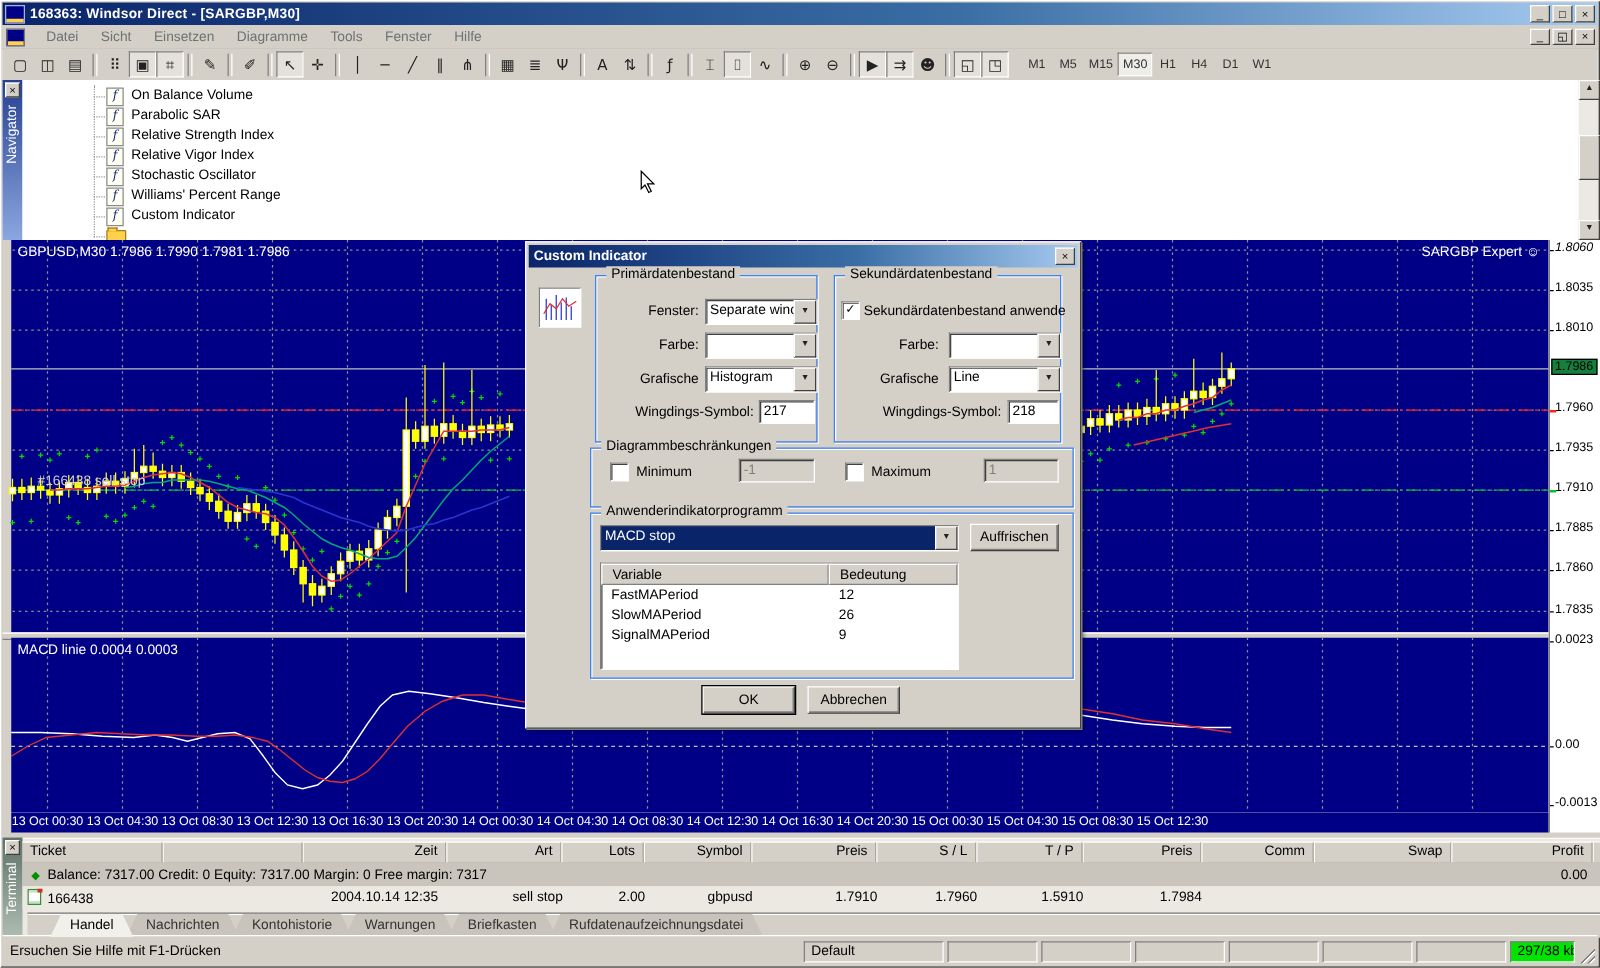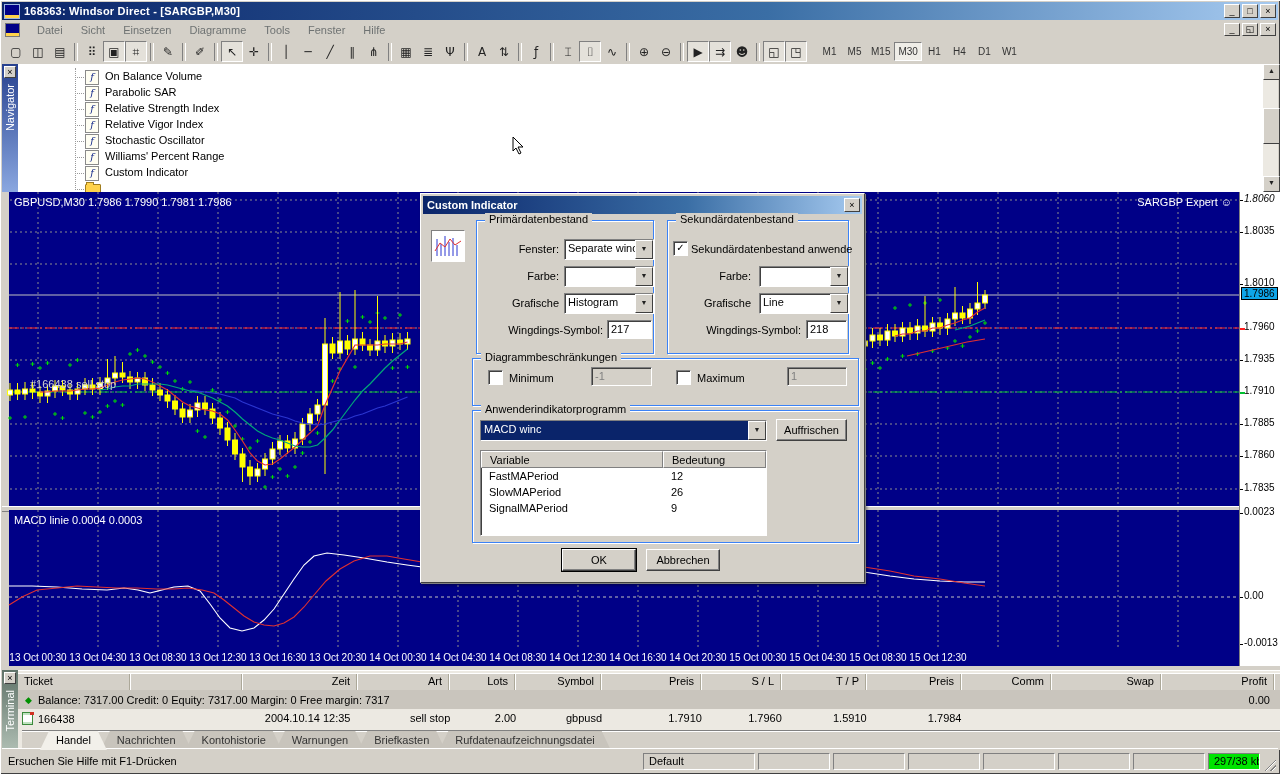--- a/index.html
+++ b/index.html
@@ -64,21 +64,21 @@
   .splitter{position:absolute;left:0;top:314px;width:1237px;height:4px;background:#d4d0c8;
     border-top:1px solid #fff;border-bottom:1px solid #808080;}
   .ohlc{position:absolute;left:12px;top:4px;color:#fff;}
   .expert{position:absolute;right:48px;top:4px;color:#fff;}
   .macd-label{position:absolute;left:12px;top:322px;color:#fff;}
   .time-axis{position:absolute;left:7px;top:458px;width:1230px;height:16px;background:#000087;overflow:hidden;}
   .ta-label{position:absolute;top:2px;transform:translateX(-50%);color:#fff;font-size:10px;white-space:nowrap;}
   .price-scale{position:absolute;left:1237px;top:0;width:41px;height:474px;background:#fff;border-left:1px solid #808080;}
   .ps-tick{position:absolute;left:4px;color:#000;font-size:10px;}
   .ps-tick::before{content:"";position:absolute;left:-4px;top:7px;width:3px;border-top:1px solid #000;}
-  .ps-current{position:absolute;left:1px;padding:0 2px;background:#0ea5e9;border:1px solid #000;font-size:10px;}
+  .ps-current{position:absolute;left:1px;padding:0 2px;background:#15803d;border:1px solid #000;font-size:10px;}
   .ps-marker{position:absolute;left:0;width:5px;height:2px;}
   
   .terminal{position:absolute;left:2px;top:668px;width:1278px;height:80px;background:#ece9e2;border-top:2px solid #d4d0c8;box-shadow:inset 0 1px 0 #fff;}
   .term-content{position:absolute;left:16px;top:0;right:0;bottom:0;}
   .term-header{position:absolute;left:0;top:3px;right:0;height:16px;background:#d4d0c8;display:flex;
     border-top:1px solid #fff;border-bottom:1px solid #aca899;}
   .th{display:inline-block;box-sizing:border-box;padding:1px 6px 0 2px;text-align:right;color:#000;
     border-right:1px solid #aca899;box-shadow:1px 0 0 #fff;overflow:hidden;white-space:nowrap;}
   .th.left{text-align:left;padding-left:6px;}
   .term-balance{position:absolute;left:0;top:20px;right:0;height:19px;background:#c9c5bd;display:flex;align-items:center;}
@@ -577,21 +577,21 @@
         <span class="ta-label" style="left: 629px;">14 Oct 16:30</span>
         <span class="ta-label" style="left: 689px;">14 Oct 20:30</span>
         <span class="ta-label" style="left: 749px;">15 Oct 00:30</span>
         <span class="ta-label" style="left: 809px;">15 Oct 04:30</span>
         <span class="ta-label" style="left: 869px;">15 Oct 08:30</span>
         <span class="ta-label" style="left: 929px;">15 Oct 12:30</span>
       </div>
     <div class="price-scale" id="price-scale">
         <div class="ps-tick" style="top: 1px; font-style: italic;">1.8060</div>
         <div class="ps-tick" style="top: 33px;">1.8035</div>
-        <div class="ps-tick" style="top: 65px; margin-top: 20px;">1.8010</div>
+        <div class="ps-tick" style="top: 65px;">1.8010</div>
         <div class="ps-current" style="top: 95px;">1.7986</div>
         <div class="ps-tick" style="top: 129px;">1.7960</div>
         <div class="ps-tick" style="top: 161px;">1.7935</div>
         <div class="ps-tick" style="top: 193px;">1.7910</div>
         <div class="ps-tick" style="top: 225px;">1.7885</div>
         <div class="ps-tick" style="top: 257px;">1.7860</div>
         <div class="ps-tick" style="top: 290px;">1.7835</div>
         <div class="ps-marker" style="top: 136px; background: rgb(255, 32, 32);"></div>
         <div class="ps-marker" style="top: 200px; background: rgb(0, 192, 48);"></div>
         <div class="ps-tick" style="top: 314px;">0.0023</div>
@@ -732,21 +732,21 @@
     <span class="dlabel" style="left:88px;top:178px;text-align:left;">Minimum</span>
     <span class="dinput disabled" style="left:170px;top:173px;width:61px;">-1</span>
     <span class="chk" style="left:255px;top:176px;"></span>
     <span class="dlabel" style="left:276px;top:178px;text-align:left;">Maximum</span>
     <span class="dinput disabled" style="left:366px;top:173px;width:60px;">1</span>
 
     <div class="grp" style="left:51px;top:216px;width:385px;height:131px;">
       <span class="grp-legend">Anwenderindikatorprogramm</span>
     </div>
     <div class="combo selected" style="left:59px;top:226px;width:285px;">
-      <span class="combo-text">MACD winc</span>
+      <span class="combo-text">MACD stop</span>
       <span class="combo-btn">▼</span>
     </div>
     <button class="dbtn" style="left:355px;top:225px;width:71px;">Auffrischen</button>
     <div class="ptable" style="left:59px;top:256px;width:285px;height:84px;">
       <div class="pt-head">
         <span class="pt-h c1">Variable</span>
         <span class="pt-h c2">Bedeutung</span>
       </div>
       <div class="pt-row">
         <span class="c1">FastMAPeriod</span>

